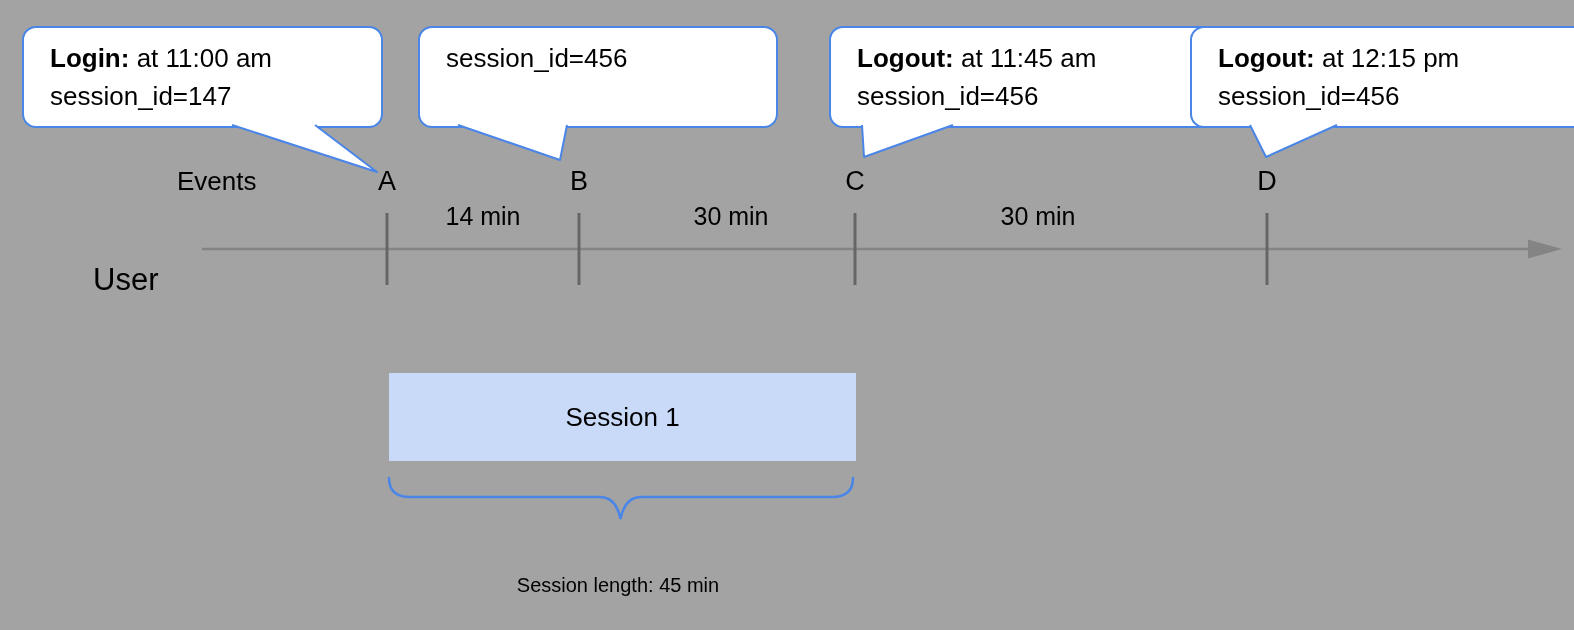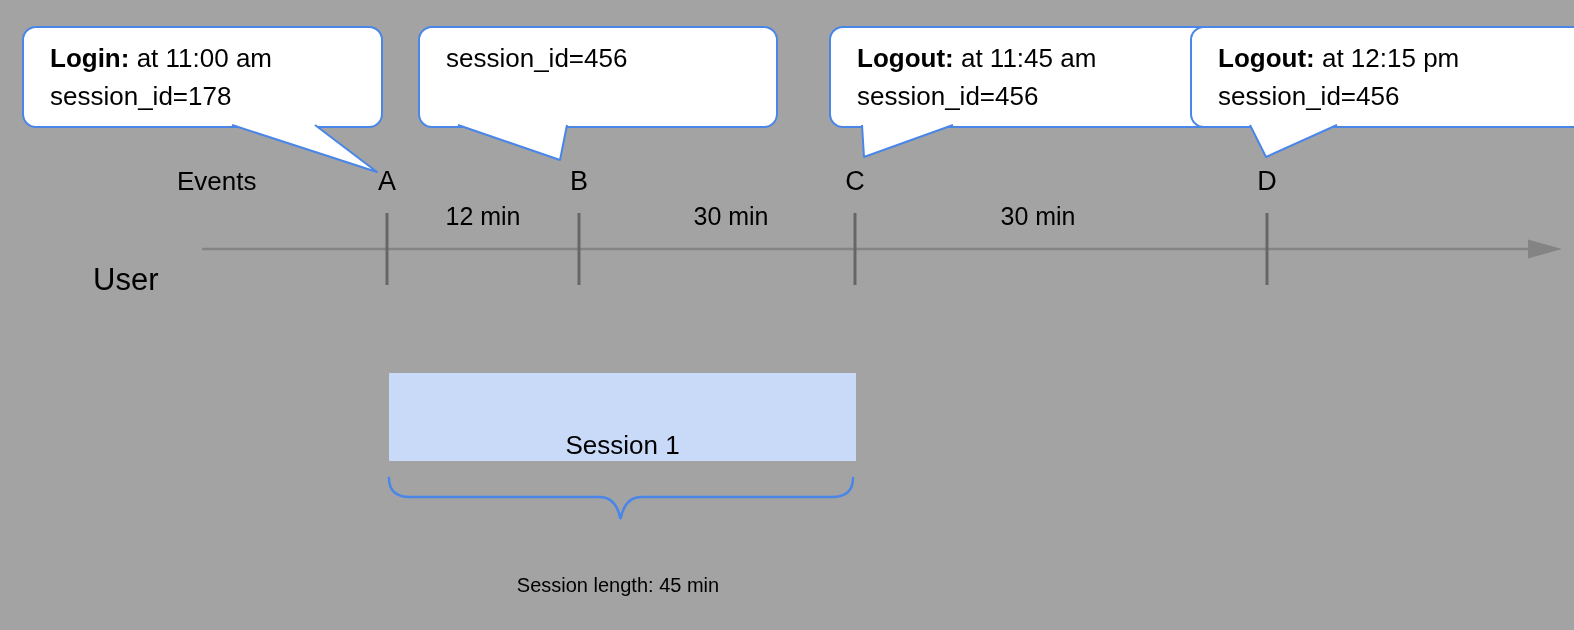--- a/index.html
+++ b/index.html
@@ -28,42 +28,42 @@
   .bubble .bold{font-weight:bold;}
   .lbl{position:absolute;white-space:nowrap;}
   .centered{transform:translateX(-50%);}
   .events-label{left:177px;top:166px;font-size:26px;}
   .user-label{left:93px;top:230px;font-size:31px;margin-top:32px;}
   .marker{top:166px;font-size:27px;}
   .interval{top:202px;font-size:25px;}
   .session-box{
     position:absolute;left:389px;top:373px;width:467px;height:88px;
     background:var(--session-fill);
-    display:flex;align-items:flex-end;justify-content:center;font-size:26px;
+    display:flex;align-items:center;justify-content:center;font-size:26px;
   }
   .session-length{left:618px;top:574px;font-size:20px;}
 </style>
 </head>
 <body>
 
 <div class="canvas">
 
   <svg class="layer" viewBox="0 0 1574 630">
     <line class="timeline-line" x1="202" y1="249" x2="1530" y2="249"></line>
     <polygon class="arrowhead" points="1562,249 1528,239.5 1528,258.5"></polygon>
     <line class="tick" x1="387" y1="213" x2="387" y2="285"></line>
     <line class="tick" x1="579" y1="213" x2="579" y2="285"></line>
     <line class="tick" x1="855" y1="213" x2="855" y2="285"></line>
     <line class="tick" x1="1267" y1="213" x2="1267" y2="285"></line>
     <path class="brace" d="M 389 478 Q 389 497 410 497 L 600 497 Q 616 497 620.5 519 Q 625 497 641 497 L 832 497 Q 853 497 853 478"></path>
   </svg>
 
   <div class="bubble" style="left:22px;width:361px;">
     <div><span class="bold">Login:</span><span> at 11:00 am</span></div>
-    <div>session_id=178</div>
+    <div>session_id=147</div>
   </div>
   <div class="bubble" style="left:418px;width:360px;">
     <div>session_id=456</div>
   </div>
   <div class="bubble" style="left:805px;width:387px;margin-left:24px;">
     <div><span class="bold">Logout:</span><span> at 11:45 am</span></div>
     <div>session_id=456</div>
   </div>
   <div class="bubble" style="left:1190px;width:428px;">
     <div><span class="bold">Logout:</span><span> at 12:15 pm</span></div>
@@ -78,21 +78,21 @@
   </svg>
 
   <div class="lbl events-label">Events</div>
   <div class="lbl user-label">User</div>
 
   <div class="lbl marker centered" style="left:387px;">A</div>
   <div class="lbl marker centered" style="left:579px;">B</div>
   <div class="lbl marker centered" style="left:855px;">C</div>
   <div class="lbl marker centered" style="left:1267px;">D</div>
 
-  <div class="lbl interval centered" style="left:483px;">12 min</div>
+  <div class="lbl interval centered" style="left:483px;">14 min</div>
   <div class="lbl interval centered" style="left:731px;">30 min</div>
   <div class="lbl interval centered" style="left:1038px;">30 min</div>
 
   <div class="session-box">
     <span>Session 1</span>
   </div>
   <div class="lbl session-length centered">Session length: 45 min</div>
 
 </div>
 

